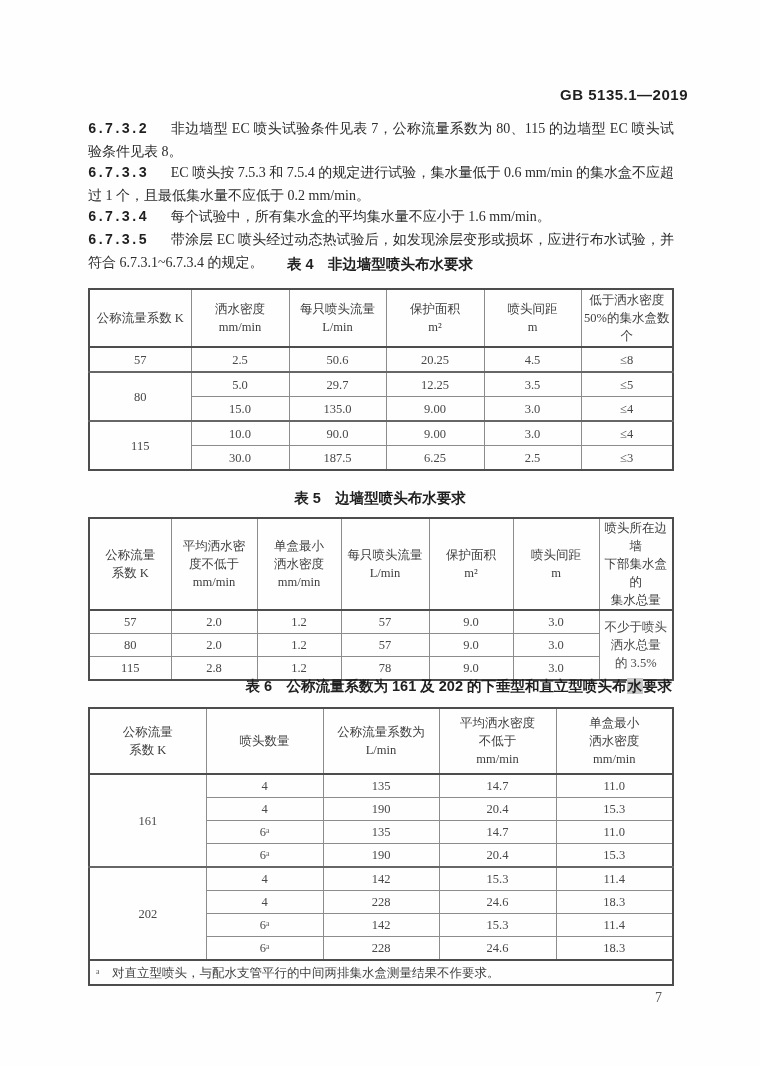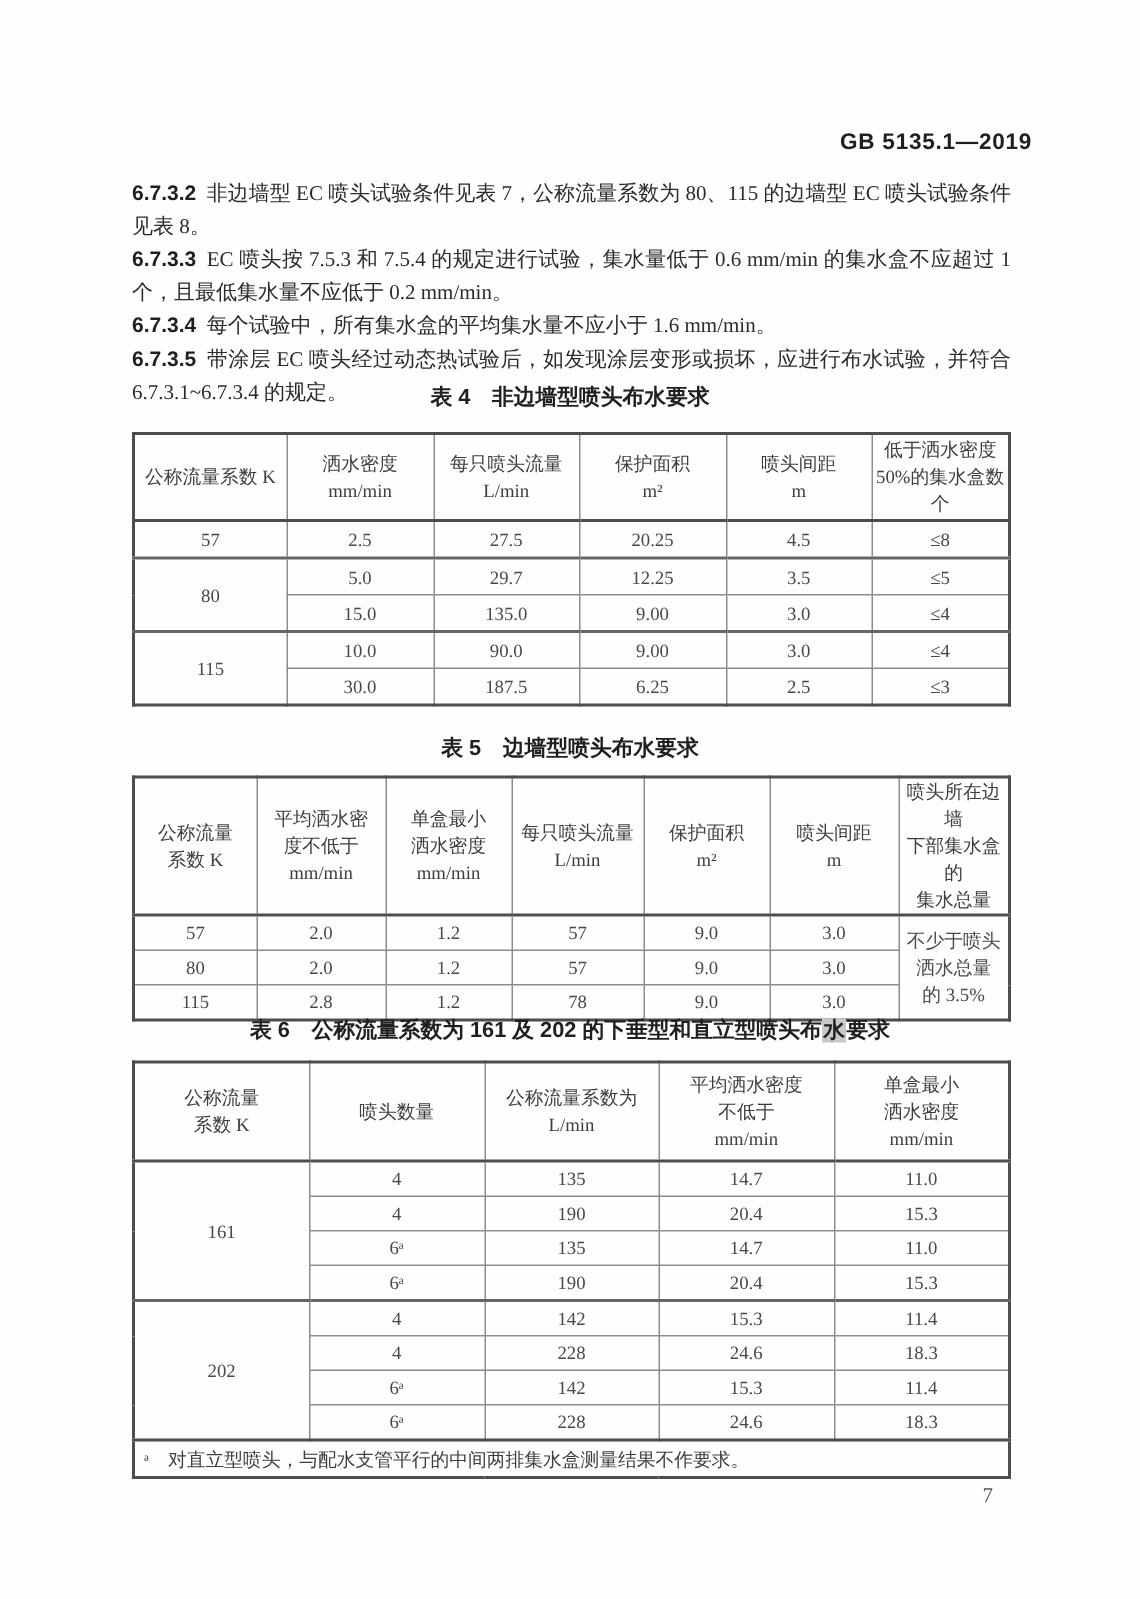--- a/index.html
+++ b/index.html
@@ -16,22 +16,22 @@
     position:absolute;top:86px;right:72px;
     font-family:"Liberation Sans","DejaVu Sans",sans-serif;
     font-weight:bold;font-size:15px;letter-spacing:.5px;color:#1f1f1f;
   }
   .body-text{
     position:absolute;top:118px;left:88px;width:586px;
     font-size:14px;line-height:21.6px;text-align:justify;color:#2b2b2b;
   }
   .body-text p{margin:0;}
   .clause-num{
-    font-family:Liberation Sans, sans-serif;
-    font-weight:bold;margin-right:7px;color:#1f1f1f;
+    font-family:Liberation Mono, monospace;
+    font-weight:bold;margin-right:24px;color:#1f1f1f;
   }
   .tbl-title{
     position:absolute;left:88px;width:584px;text-align:center;
     font-family:"Liberation Sans","DejaVu Sans",sans-serif;
     font-weight:bold;font-size:14.5px;color:#1f1f1f;
   }
   .hl{background:#c9c9c9;padding:0 1px;}
   table{
     position:absolute;left:88px;width:584px;
     border-collapse:collapse;table-layout:fixed;
@@ -100,21 +100,21 @@
 m</th>
         <th>低于洒水密度
 50%的集水盒数
 个</th>
       </tr>
     </thead>
     <tbody>
       <tr>
         <td>57</td>
         <td>2.5</td>
-        <td>27.5</td>
+        <td>50.6</td>
         <td>20.25</td>
         <td>4.5</td>
         <td>≤8</td>
       </tr>
       <tr class="group-sep">
         <td rowspan="2">80</td>
         <td>5.0</td>
         <td>29.7</td>
         <td>12.25</td>
         <td>3.5</td>
@@ -202,21 +202,21 @@
         <td>115</td>
         <td>2.8</td>
         <td>1.2</td>
         <td>78</td>
         <td>9.0</td>
         <td>3.0</td>
       </tr>
     </tbody>
   </table>
 
-  <div class="tbl-title" style="top:677px;"><span>表 6　公称流量系数为 161 及 202 的下垂型和直立型喷头布</span><span class="hl">水</span><span>要求</span></div>
+  <div class="tbl-title" style="top:677px;text-align:right;"><span>表 6　公称流量系数为 161 及 202 的下垂型和直立型喷头布</span><span class="hl">水</span><span>要求</span></div>
 
   <table id="t6" style="top:707px;">
     <colgroup>
       <col style="width:117px">
         <col style="width:117px">
         <col style="width:116px">
       <col style="width:117px">
         <col style="width:117px">
     </colgroup>
     <thead>

